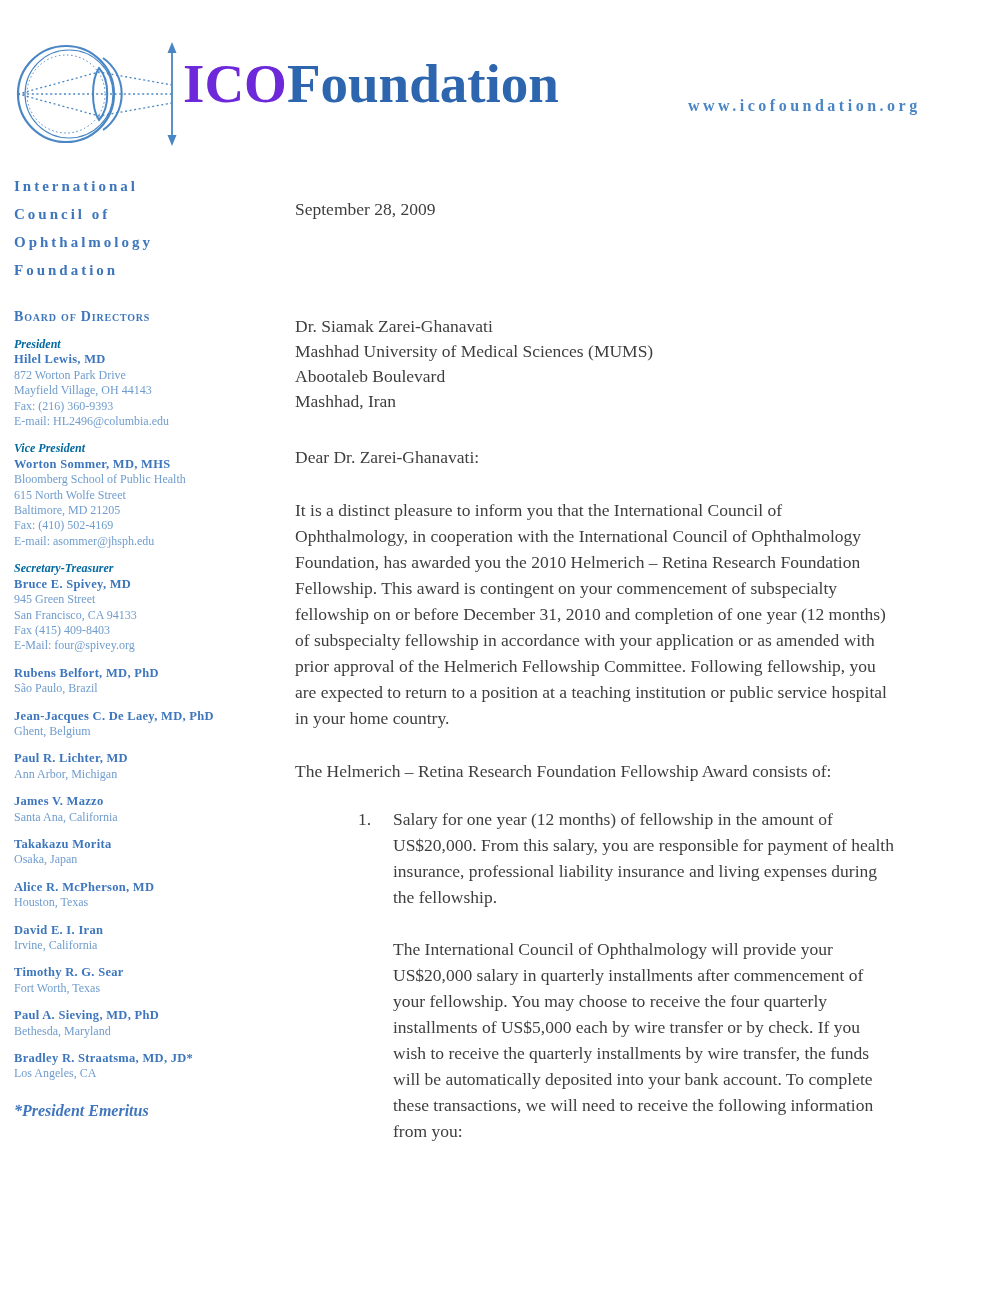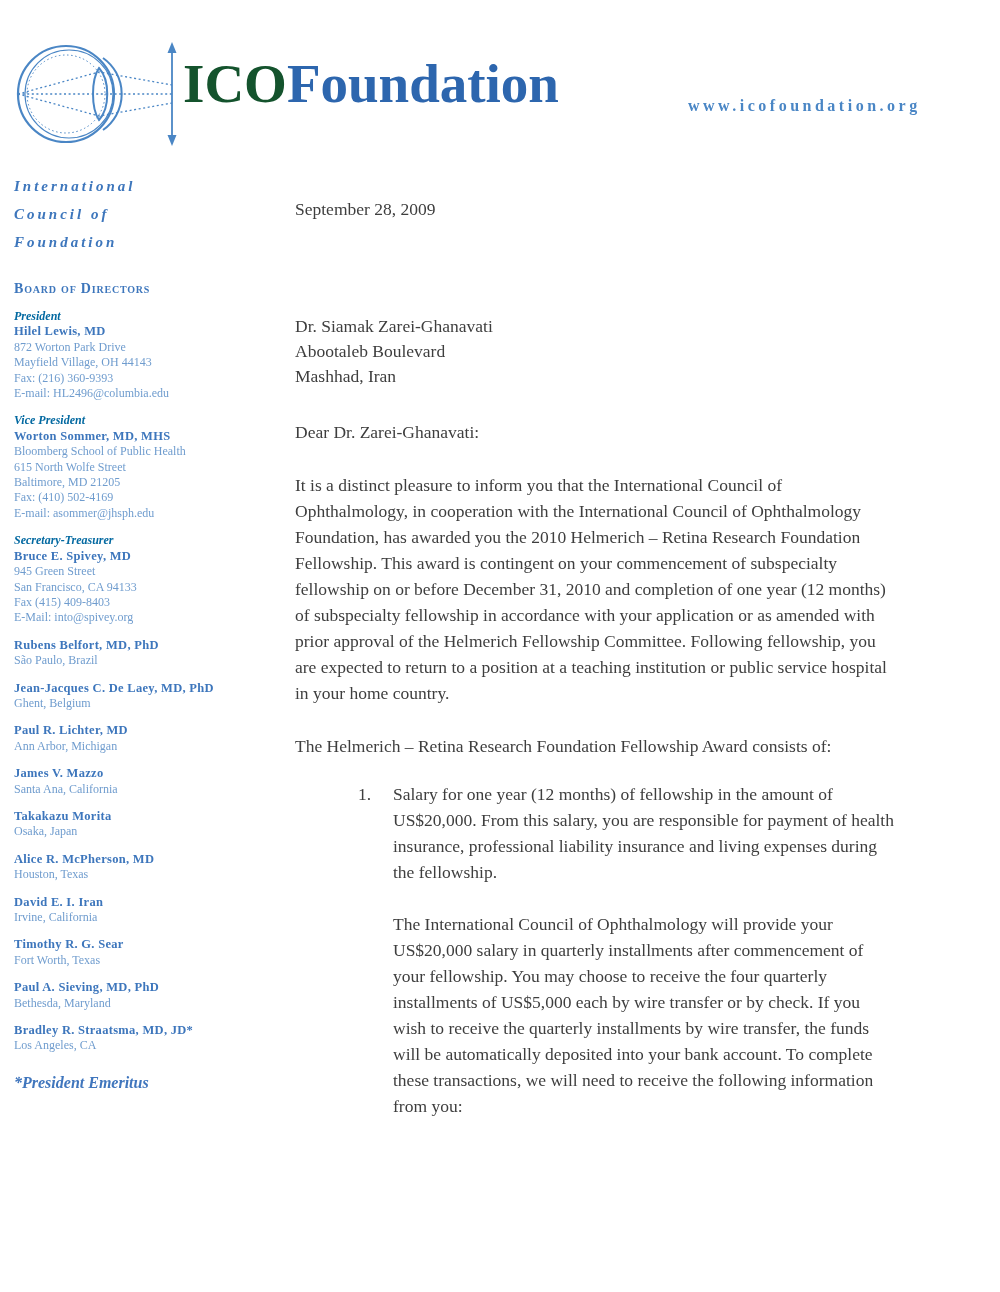--- a/index.html
+++ b/index.html
@@ -8,33 +8,33 @@
     background:#ffffff; overflow:hidden;
     font-family:"Liberation Serif", serif;
   }
 
   
   .eye-svg { position:absolute; left:6px; top:42px; }
   .logo-text {
     position:absolute; left:183px; top:56px;
     font-weight:bold; font-size:55px; line-height:1; white-space:nowrap;
   }
-  .logo-ico { color:#14532d; }
+  .logo-ico { color:#6d28d9; }
   .logo-foundation { color:#2d66ae; }
   .website {
     position:absolute; left:688px; top:97px;
     font-weight:bold; font-size:16px; letter-spacing:3.5px;
     color:#4a86c5; white-space:nowrap;
   }
 
   
   .sidebar { position:absolute; left:14px; top:172px; width:254px; }
   .org-name {
     color:#3d76bc; font-weight:bold; font-size:15px;
-    line-height:28px; letter-spacing:3px;font-style:italic;
+    line-height:28px; letter-spacing:3px;
   }
   .board-heading {
     margin-top:25px; color:#3d76bc; font-weight:bold;
     font-variant:small-caps; font-size:14px; letter-spacing:0.8px;
   }
   .member { margin-top:12px; font-size:12px; line-height:15.4px; }
   .member .role { font-style:italic; font-weight:bold; color:#0369a1; }
   .member .mname { font-weight:bold; color:#3d76bc; font-size:12.5px; letter-spacing:0.3px; }
   .member .mline { color:#6f9cce; }
   .footnote {
@@ -83,20 +83,21 @@
       <span class="logo-ico">ICO</span><span class="logo-foundation">Foundation</span>
     </div>
 
     <div class="website">www.icofoundation.org</div>
   </div>
 
   <aside class="sidebar">
     <div class="org-name">
       <div>International</div>
       <div>Council of</div>
+      <div>Ophthalmology</div>
       <div>Foundation</div>
     </div>
 
     <div class="board-heading">Board of Directors</div>
 
     <div class="member">
       <div class="role">President</div>
       <div class="mname">Hilel Lewis, MD</div>
       <div class="mline">872 Worton Park Drive</div>
       <div class="mline">Mayfield Village, OH 44143</div>
@@ -113,21 +114,21 @@
       <div class="mline">Fax: (410) 502-4169</div>
       <div class="mline">E-mail: asommer@jhsph.edu</div>
     </div>
 
     <div class="member">
       <div class="role">Secretary-Treasurer</div>
       <div class="mname">Bruce E. Spivey, MD</div>
       <div class="mline">945 Green Street</div>
       <div class="mline">San Francisco, CA 94133</div>
       <div class="mline">Fax (415) 409-8403</div>
-      <div class="mline">E-Mail: into@spivey.org</div>
+      <div class="mline">E-Mail: four@spivey.org</div>
     </div>
 
 
     <div class="member">
       <div class="mname">Rubens Belfort, MD, PhD</div>
       <div class="mline">São Paulo, Brazil</div>
     </div>
 
     <div class="member">
       <div class="mname">Jean-Jacques C. De Laey, MD, PhD</div>
@@ -176,20 +177,21 @@
     </div>
 
     <div class="footnote">*President Emeritus</div>
   </aside>
 
   <main class="letter">
     <div class="date">September 28, 2009</div>
 
     <div class="recipient">
       <div>Dr. Siamak Zarei-Ghanavati</div>
+      <div>Mashhad University of Medical Sciences (MUMS)</div>
       <div>Abootaleb Boulevard</div>
       <div>Mashhad, Iran</div>
     </div>
 
     <div class="salutation">Dear Dr. Zarei-Ghanavati:</div>
 
     <div class="para">It is a distinct pleasure to inform you that the International Council of Ophthalmology, in cooperation with the International Council of Ophthalmology Foundation, has awarded you the 2010 Helmerich – Retina Research Foundation Fellowship.  This award is contingent on your commencement of subspecialty fellowship on or before December 31, 2010 and completion of one year (12 months) of subspecialty fellowship in accordance with your application or as amended with prior approval of the Helmerich Fellowship Committee.  Following fellowship, you are expected to return to a position at a teaching institution or public service hospital in your home country.</div>
 
     <div class="para">The Helmerich – Retina Research Foundation Fellowship Award consists of:</div>
 

